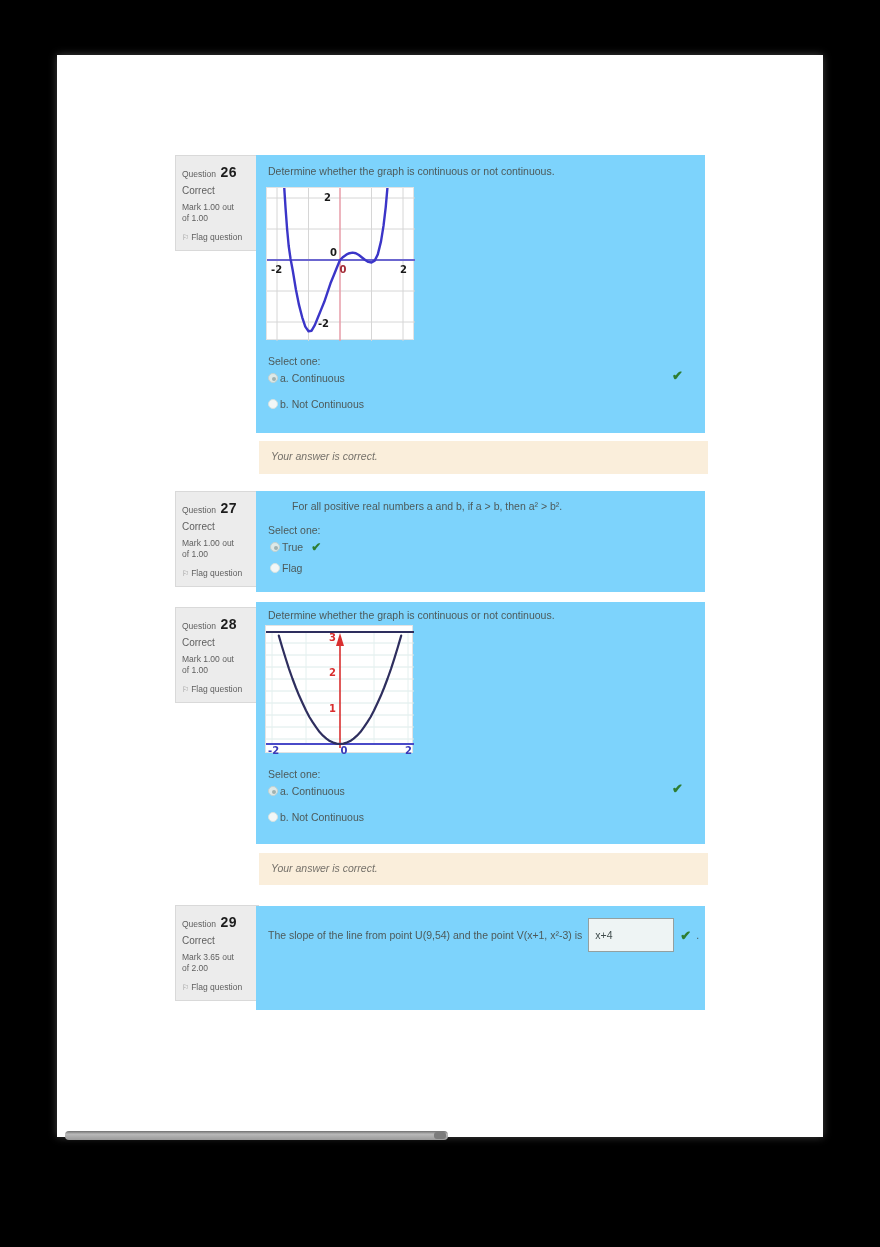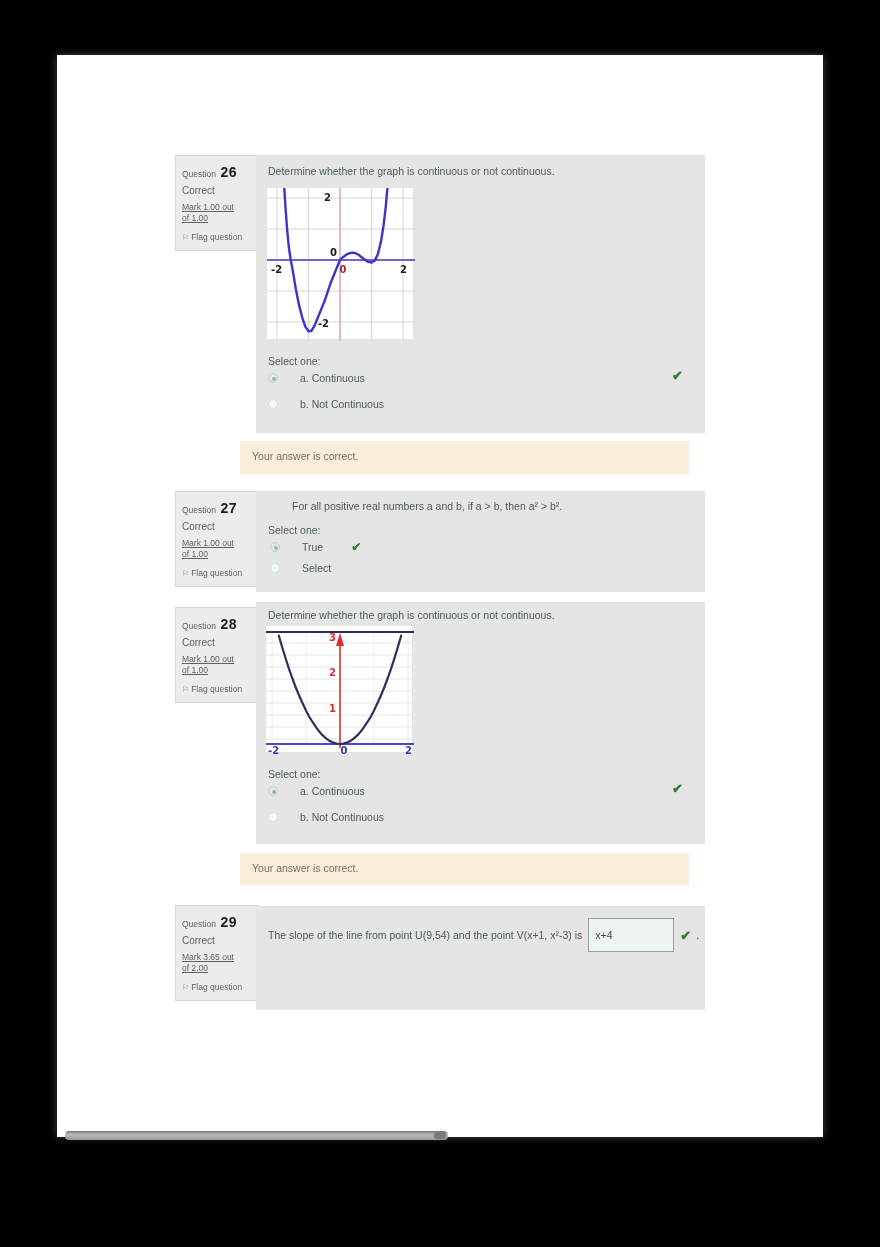--- a/index.html
+++ b/index.html
@@ -8,38 +8,38 @@
   .page { position:absolute; left:57px; top:55px; width:766px; height:1082px; background:#fff;
           box-shadow:0 0 8px rgba(190,190,190,.35); }
 
   
   .qinfo { position:absolute; left:118px; width:84px; min-height:78px; background:#ececec;
            border:1px solid #d9d9d9; padding:7px 6px 8px 6px; }
   .qtitle { white-space:nowrap; }
   .qlabel { font-size:8.5px; color:#5f5f5f; }
   .qnum { font-size:14px; font-weight:bold; color:#1d1d1d; letter-spacing:.5px; }
   .qstatus { font-size:10px; color:#5f5f5f; margin-top:4px; }
-  .qmark { font-size:8.5px; color:#5f5f5f; margin-top:6px; line-height:1.35;text-decoration:underline; }
+  .qmark { font-size:8.5px; color:#5f5f5f; margin-top:6px; line-height:1.35; }
   .qflag { font-size:8.5px; color:#5f5f5f; margin-top:7px; cursor:pointer; white-space:nowrap; }
   .flagicon { font-size:8px; color:#8a8a8a; margin-right:2px; }
 
   
-  .qcontent { position:absolute; left:199px; width:449px; background:#e5e5e5; }
+  .qcontent { position:absolute; left:199px; width:449px; background:#7dd3fc; }
   .prompt { position:absolute; font-size:10.5px; color:#4d5a5a; }
   .selectone { position:absolute; font-size:10.5px; color:#4d5a5a; }
-  .optrow { position:absolute; display:flex; align-items:center; gap:22px; font-size:10.5px; color:#4d5a5a; cursor:pointer; }
+  .optrow { position:absolute; display:flex; align-items:center; gap:2px; font-size:10.5px; color:#4d5a5a; cursor:pointer; }
   .radio { width:10px; height:10px; border-radius:50%; background:#f2f7f7; border:1px solid #d4e2e1; position:relative; flex:0 0 auto; }
   .radio.sel { background:#dde9e8; border-color:#c0d2d1; }
   .radio.sel::after { content:""; position:absolute; left:2.5px; top:2.5px; width:4px; height:4px; border-radius:50%; background:#9fb2b1; }
   .check { color:#2e7d32; font-size:13px; font-weight:bold; line-height:1; }
   .check.abs { position:absolute; right:22px; }
   .check.inline { margin-left:6px; font-size:12px; }
 
   
-  .feedback { position:absolute; left:183px; width:449px; background:#faeedb; }
+  .feedback { position:absolute; left:202px; width:449px; background:#faeedb;font-style:italic; }
   .feedback span { position:absolute; left:12px; top:9px; font-size:10.5px; color:#75716a; }
 
   
   .graphbox { position:absolute; background:#fff; border:1px solid #e3e3e3; }
   svg text { font-family:"DejaVu Sans", sans-serif; }
 
   
   .q29row { position:absolute; left:12px; top:12px; display:flex; align-items:center; font-size:10.5px; color:#4d5a5a; flex-wrap:nowrap; }
   .ansinput { width:86px; height:21px; margin:0 6px; background:#eef4f4; border:1px solid #93a0a0;
               font-family:"Liberation Sans", sans-serif; font-size:10.5px; color:#3f4b4b; padding:16px 6px; }
@@ -137,21 +137,21 @@
     <div class="qcontent" style="top:436px; height:101px;">
       <div class="prompt" style="left:12px; top:9px;padding-left:24px;">For all positive real numbers a and b, if a &gt; b, then a² &gt; b².</div>
       <div class="selectone" style="left:12px; top:33px;">Select one:</div>
       <div class="optrow" style="left:14px; top:50px;justify-content:flex-end;">
         <span class="radio sel"></span>
         <span>True</span>
         <span class="check inline">✔</span>
       </div>
       <div class="optrow" style="left:14px; top:71px;">
         <span class="radio"></span>
-        <span>Select</span>
+        <span>Flag</span>
       </div>
     </div>
 
     <div class="qinfo" style="top:552px;">
       <div class="qtitle">
         <span class="qlabel">Question</span>
         <span class="qnum">28</span>
       </div>
       <div class="qstatus">Correct</div>
       <div class="qmark">

